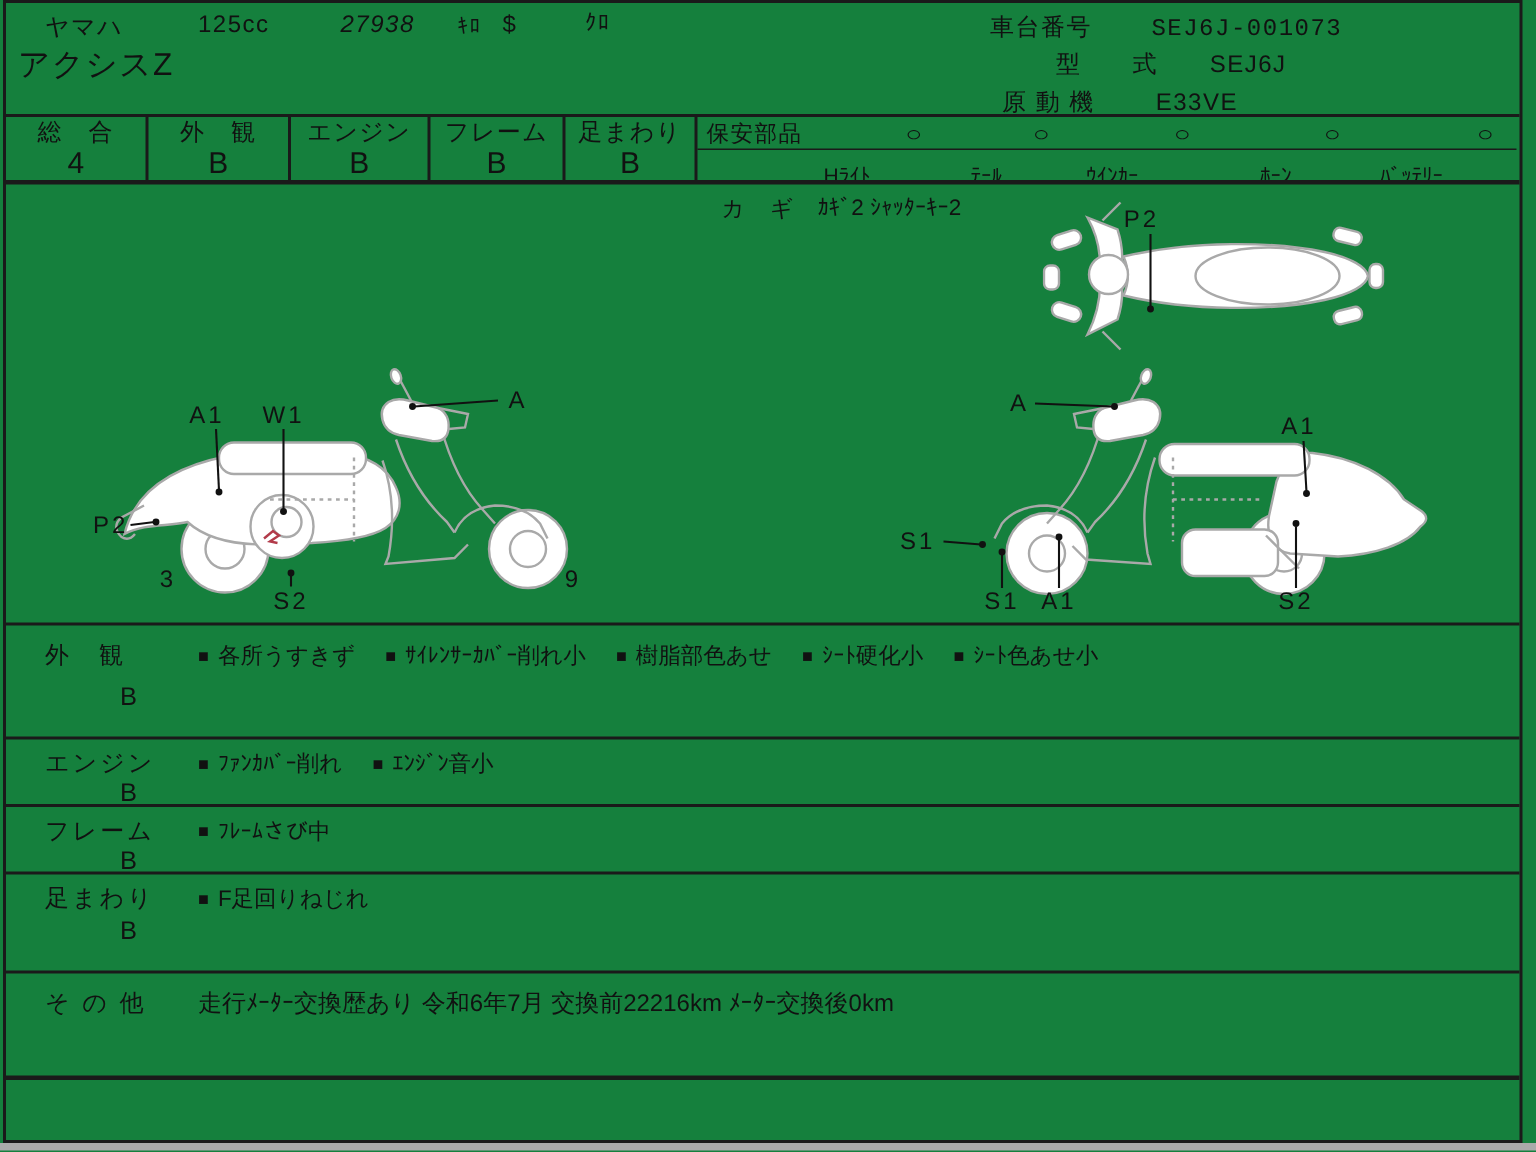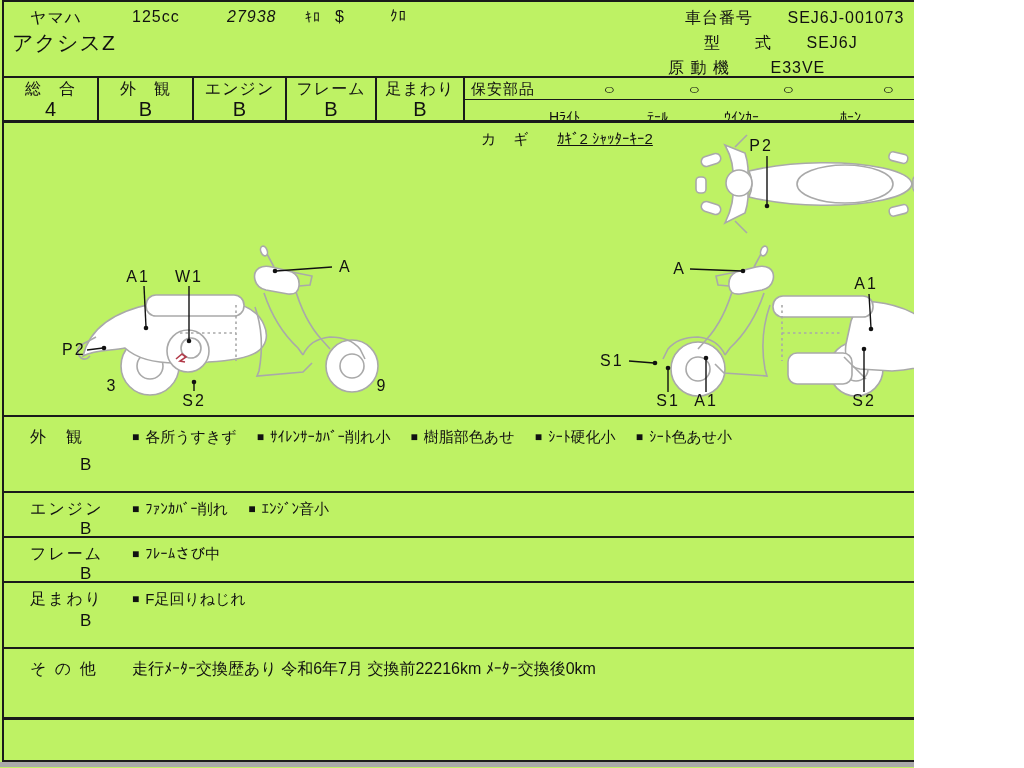--- a/index.html
+++ b/index.html
@@ -1,16 +1,16 @@
 <!DOCTYPE html>
 <html><head>
 <meta charset="utf-8">
 <style>
   html,body{margin:0;padding:0;background:#fff;}
-  .screen{position:relative;width:914px;height:768px;background:#bef264;overflow:hidden;
+  .screen{position:relative;width:1024px;height:768px;background:#15803d;overflow:hidden;
           font-family:"Liberation Sans","DejaVu Sans",sans-serif;color:#111;}
   .sheet{position:absolute;left:2px;top:0px;width:1009px;height:758px;border:2px solid #1a1a1a;}
   .hline{position:absolute;left:0;right:0;height:2px;background:#1a1a1a;}
   .hline.thick{height:3px;}
   .vline{position:absolute;width:2px;background:#1a1a1a;top:76px;height:42px;}
   .abs{position:absolute;white-space:nowrap;}
   
   .hdr-txt{font-size:16px;letter-spacing:1px;}
   .hdr-model{font-size:21px;letter-spacing:1px;}
   .hdr-right-label{font-size:16px;letter-spacing:1px;display:inline-block;width:98px;}
@@ -49,21 +49,21 @@
 
     <div>
       <span class="abs hdr-txt" style="left:26px;top:6px;">ヤマハ</span>
       <span class="abs hdr-model" style="left:8px;top:27px;">アクシスZ</span>
       <span class="abs hdr-txt" style="left:128px;top:6px;">125cc</span>
       <span class="abs hdr-txt" style="left:223px;top:6px;font-style:italic;">27938</span>
       <span class="abs hdr-txt" style="left:301px;top:7px;font-size:14px;">ｷﾛ</span>
       <span class="abs hdr-txt" style="left:331px;top:6px;">$</span>
       <span class="abs hdr-txt" style="left:386px;top:5px;font-size:15px;">ｸﾛ</span>
 
-      <div class="abs" style="left:681px;top:6px;">
+      <div class="abs" style="left:656px;top:6px;font-family:Liberation Mono, monospace;">
         <span class="hdr-right-label">車台番号</span>
         <span class="hdr-right-val">SEJ6J-001073</span>
       </div>
       <div class="abs" style="left:664px;top:31px;margin-left:36px;">
         <span class="hdr-right-label">型　　式</span>
         <span class="hdr-right-val">SEJ6J</span>
       </div>
       <div class="abs" style="left:664px;top:56px;">
         <span class="hdr-right-label">原 動 機</span>
         <span class="hdr-right-val">E33VE</span>
@@ -105,21 +105,21 @@
       <span class="abs sp-item" style="left:182px;top:3px;">ﾃｰﾙ</span>
       <span class="abs circ" style="left:225px;top:3px;">○</span>
       <span class="abs sp-item" style="left:259px;top:3px;">ｳｲﾝｶｰ</span>
       <span class="abs circ" style="left:319px;top:3px;">○</span>
       <span class="abs sp-item" style="left:375px;top:3px;">ﾎｰﾝ</span>
       <span class="abs circ" style="left:419px;top:3px;">○</span>
       <span class="abs sp-item" style="left:455px;top:3px;">ﾊﾞｯﾃﾘｰ</span>
       <span class="abs circ" style="left:521px;top:3px;">○</span>
       <div class="divider"></div>
       <span class="abs sp-item" style="left:16px;top:24px;font-size:15px;letter-spacing:1px;">カ　ギ</span>
-      <span class="abs sp-item" style="left:92px;top:24px;font-size:15px;text-decoration:underline;">ｶｷﾞ2 ｼｬｯﾀｰｷｰ2</span>
+      <span class="abs sp-item" style="left:80px;top:24px;font-size:15px;">ｶｷﾞ2 ｼｬｯﾀｰｷｰ2</span>
     </div>
 
     <div class="hline thick" style="top:118px;"></div>
 
     <svg class="diagram-svg" style="left:691px;top:131px;" width="230" height="105" viewBox="0 0 230 105">
       <line class="dgray" x1="40" y1="14" x2="52" y2="2"></line>
       <line class="dgray" x1="40" y1="88" x2="52" y2="100"></line>
       <rect class="dgrayf" x="6" y="22" width="20" height="10" rx="5" transform="rotate(-18 16 27)"></rect>
       <rect class="dgrayf" x="6" y="70" width="20" height="10" rx="5" transform="rotate(18 16 75)"></rect>
       <rect class="dgrayf" x="1" y="44" width="10" height="16" rx="4"></rect>

